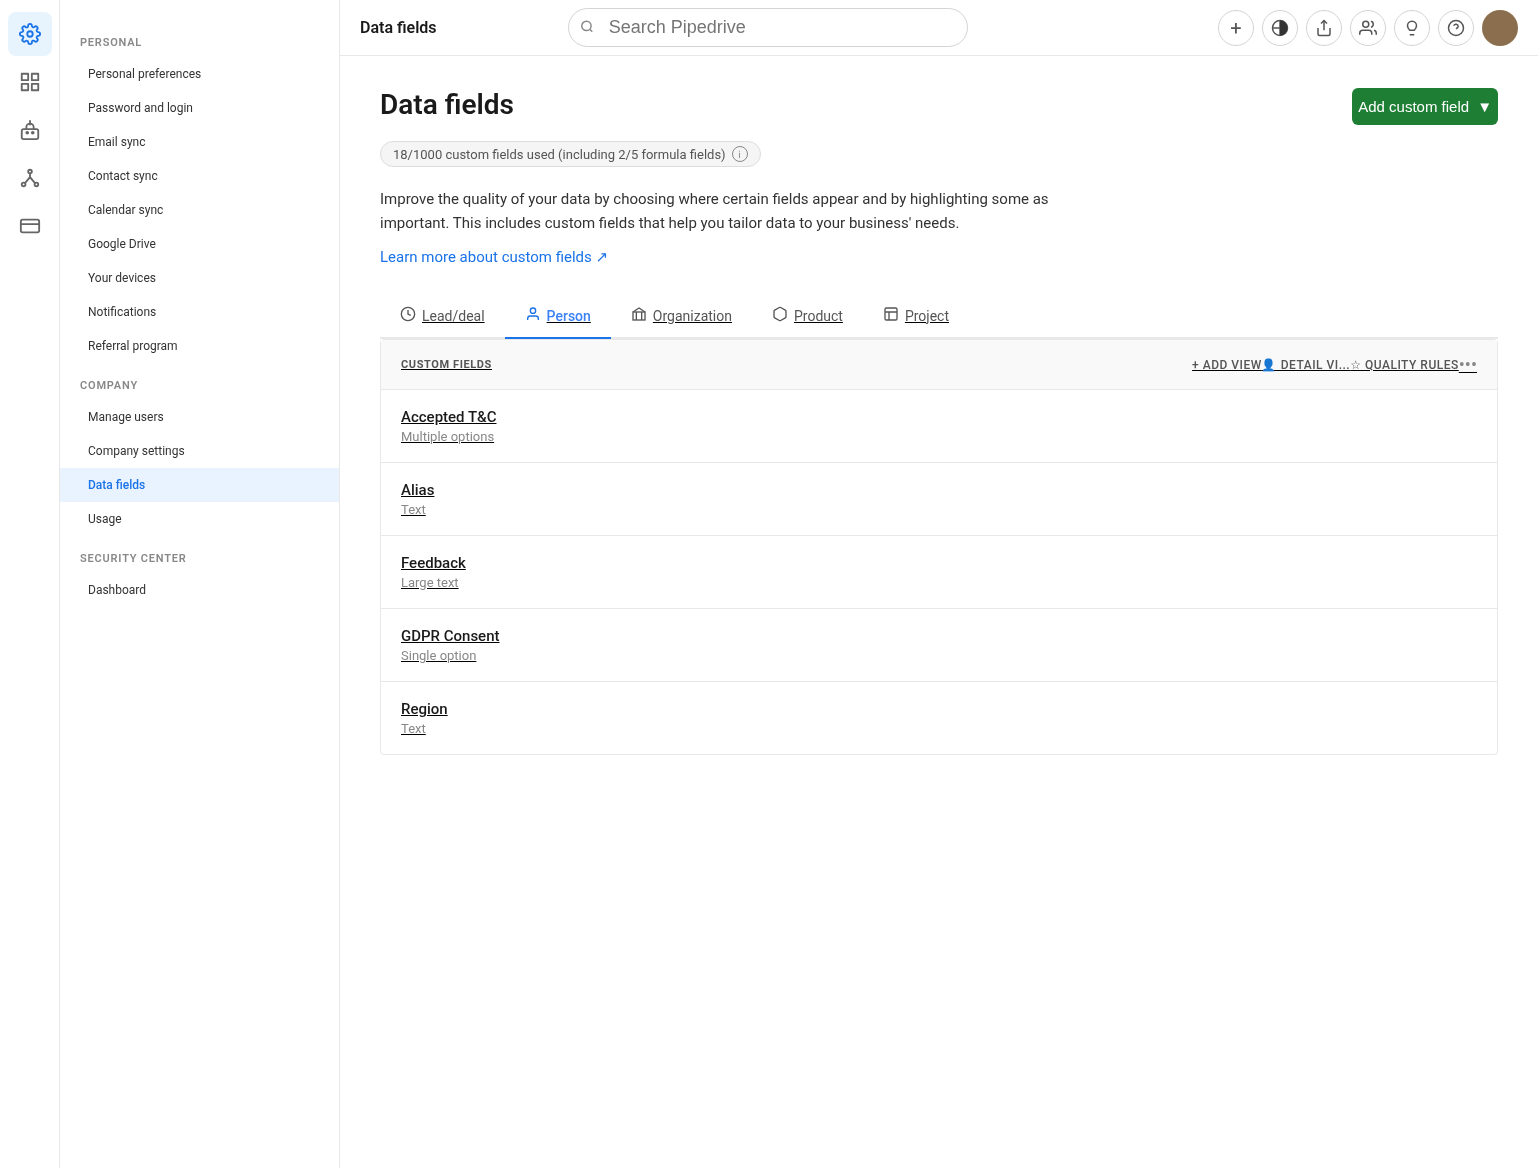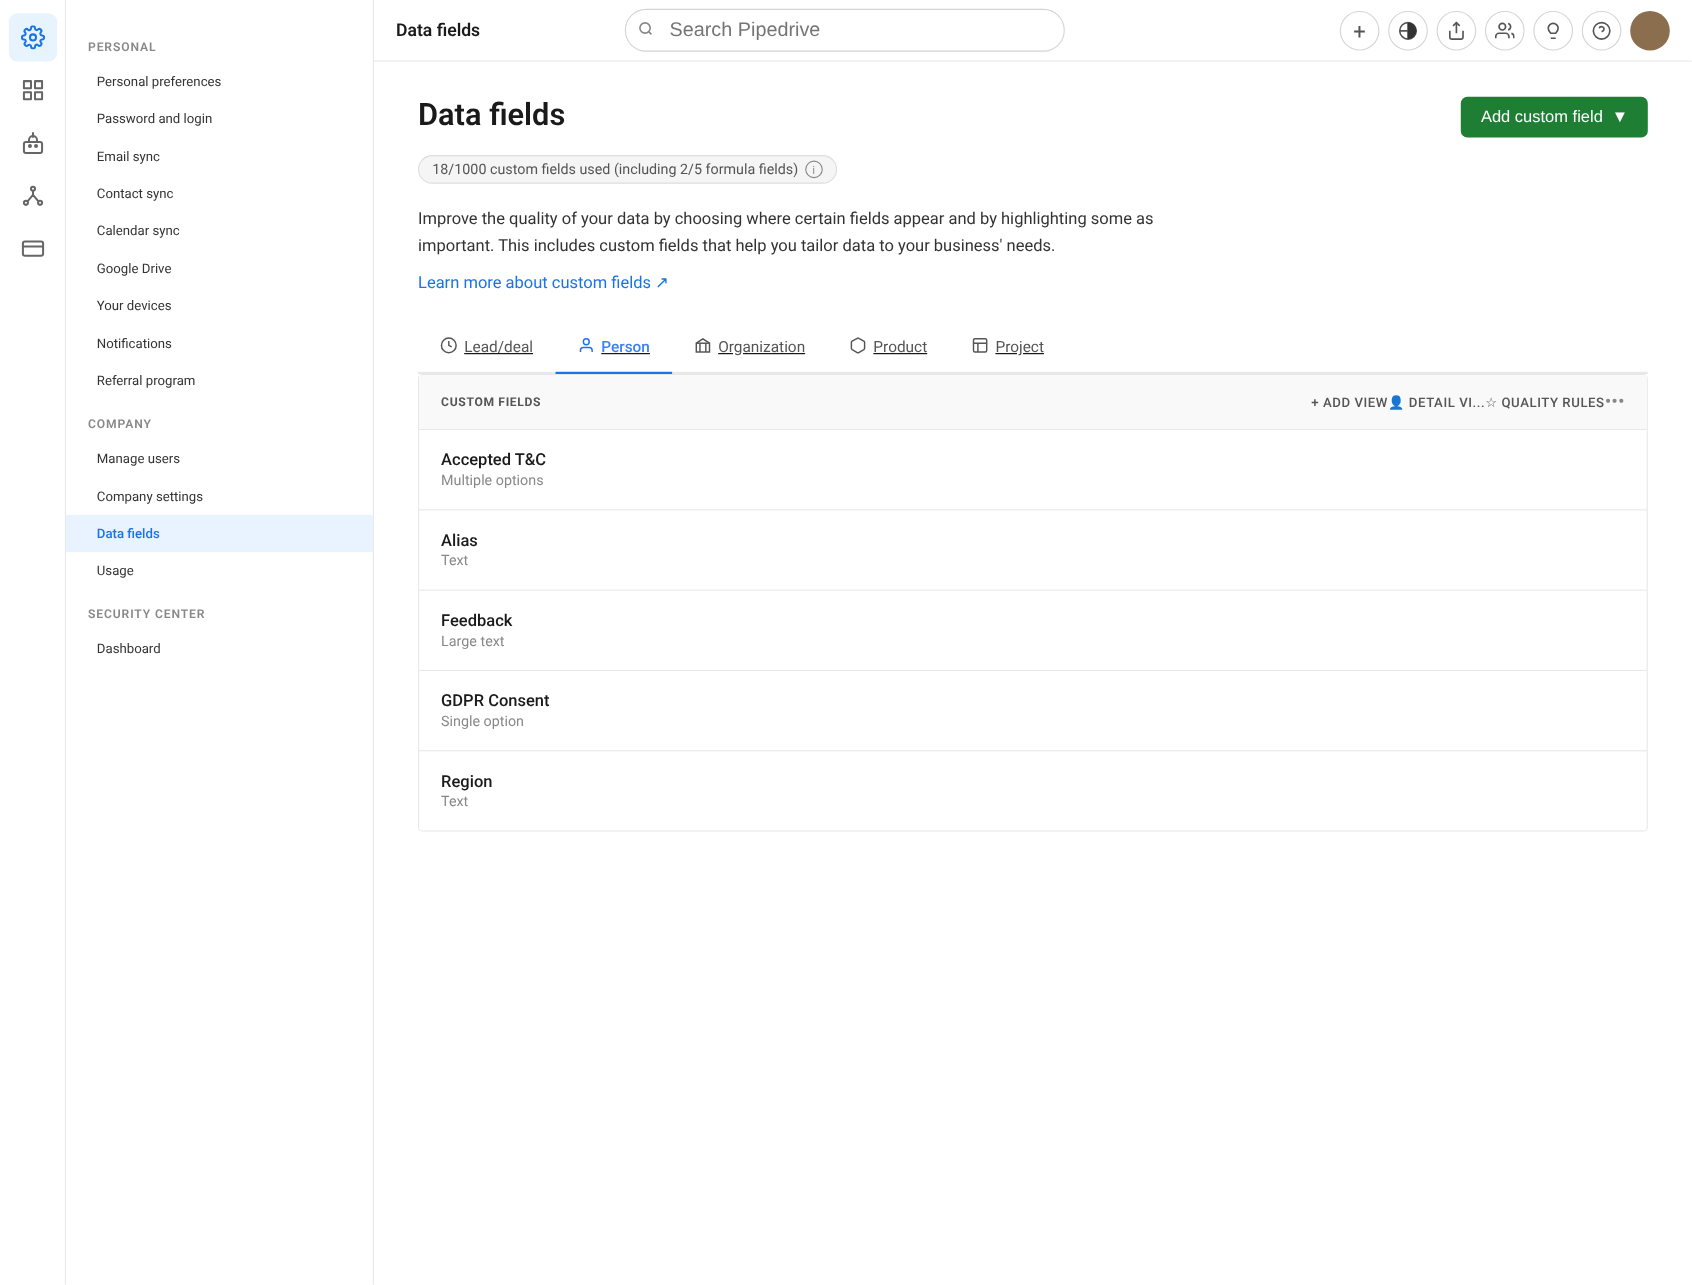--- a/index.html
+++ b/index.html
@@ -171,21 +171,21 @@
       color: #1a1a1a;
     }
     .add-custom-field-btn {
       display: flex;
       align-items: center;
       gap: 8px;
       background: #1e7e34;
       color: #fff;
       border: none;
       border-radius: 6px;
-      padding: 10px 18px;
+      padding: 10px 6px;
       font-size: 15px;
       font-weight: 500;
       cursor: pointer;
       white-space: nowrap;
     }
     .usage-badge {
       display: inline-flex;
       align-items: center;
       gap: 6px;
       background: #f5f5f5;
@@ -250,20 +250,21 @@
       border-bottom-color: #1a73e8;
       font-weight: 500;
     }
 
     
     .fields-table {
       width: 100%;
       border: 1px solid #e8e8e8;
       border-radius: 4px;
       margin-top: 0;
+      text-decoration: underline;
     }
     .table-header {
       display: flex;
       align-items: center;
       padding: 14px 20px;
       background: #f9f9f9;
       border-bottom: 1px solid #e8e8e8;
     }
     .table-header-label {
       font-size: 11px;

